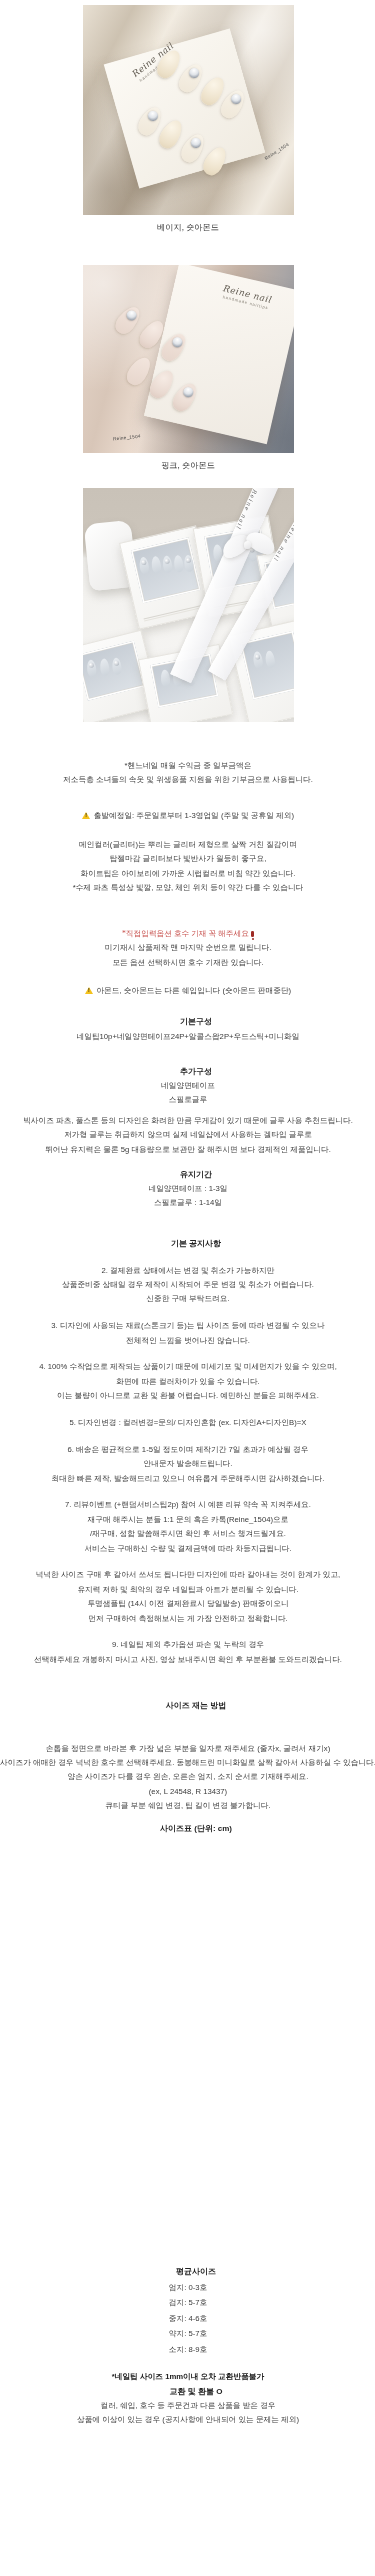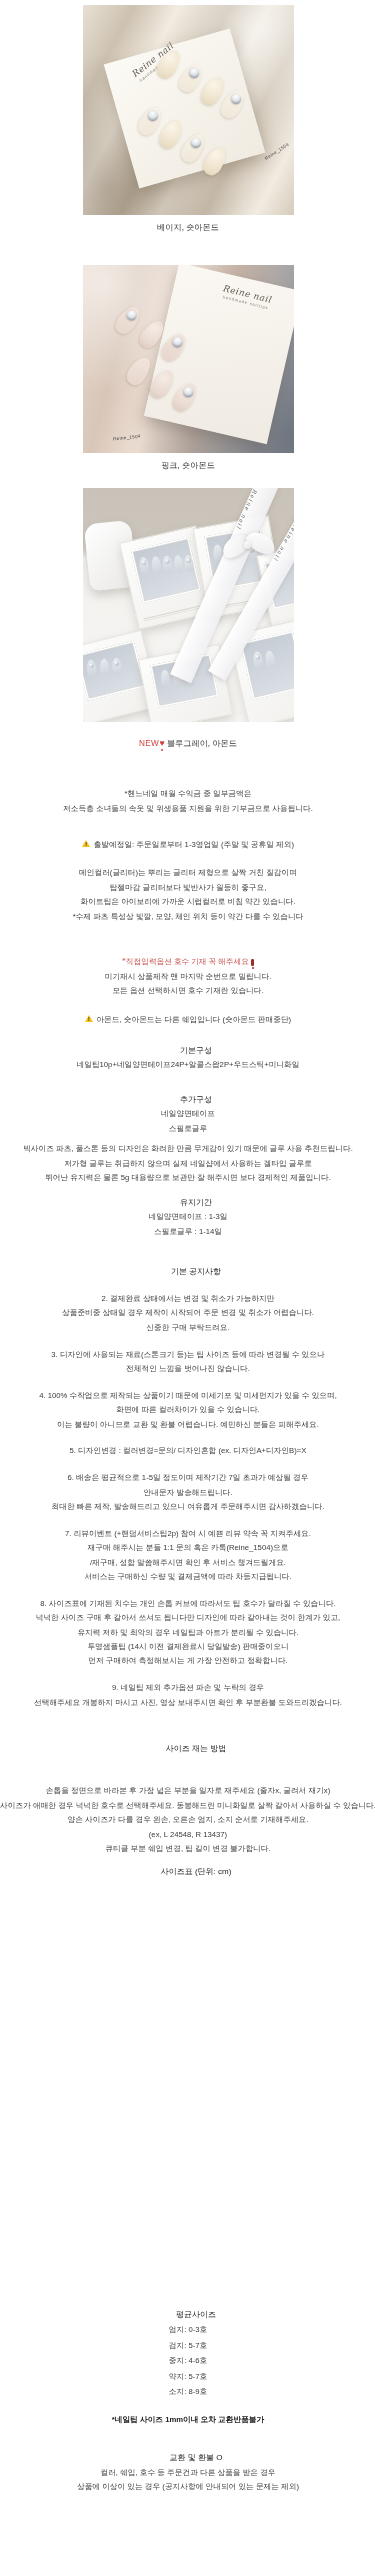--- a/index.html
+++ b/index.html
@@ -1,21 +1,21 @@
 <!DOCTYPE html>
 <html style="font-size:8.2px"><head>
 <meta charset="utf-8">
 <style>
   html,body{margin:0;padding:0;background:#ffffff;}
   .page{width:376px;height:2724px;margin:0;background:#fff;overflow:hidden;position:relative;
         font-family:"Liberation Sans","DejaVu Sans",sans-serif;color:#3a3a3a;text-align:center;}
   
   .ln{font-size:7.7px;line-height:14.4px;white-space:nowrap;}
   .loose .ln{line-height:15.5px;}
-  .hd{font-weight:400;font-size:8px;line-height:14.4px;color:#222;padding-left:16px;}
+  .hd{font-weight:700;font-size:8px;line-height:14.4px;color:#222;padding-left:16px;}
   .bold-ln{font-weight:700;font-size:7.7px;line-height:14.4px;color:#222;}
   .caption{font-size:8.2px;line-height:12.4px;color:#333;}
   .red{color:#c7504c;font-family:Liberation Serif, serif;}
   .new-badge{color:#d2423c;letter-spacing:0.3px;}
   
   .warn-tri{display:inline-block;width:0;height:0;border-left:4.1px solid transparent;border-right:4.1px solid transparent;
             border-bottom:7.2px solid #f4c21d;position:relative;margin-right:3.6px;vertical-align:-0.5px;}
   .warn-tri::after{content:"!";position:absolute;left:-1px;top:0.5px;width:2.1px;font-size:5.2px;line-height:6.7px;font-weight:700;color:#222;}
   .red-excl{display:inline-block;width:2.6px;height:6.2px;background:#9e2a24;border-radius:1.3px;margin-left:2.6px;position:relative;vertical-align:-1.5px;}
   .red-excl::after{content:"";position:absolute;left:0.3px;bottom:-3.1px;width:2.1px;height:2.1px;background:#9e2a24;border-radius:50%;}
@@ -65,21 +65,21 @@
         box-shadow:0 2.1px 5.2px rgba(120,115,110,.25);}
   .ribbon .rtxt{writing-mode:vertical-rl;font-family:"DejaVu Serif","Liberation Serif",serif;font-style:italic;
         font-size:5.7px;letter-spacing:1.5px;color:#6a6a6a;margin-top:13.4px;}
   .petal{position:absolute;width:30px;height:17.5px;background:linear-gradient(150deg,#ffffff,#ececee);
         border-radius:50% 50% 50% 50%/60% 60% 40% 40%;box-shadow:0 1.5px 4.1px rgba(120,115,110,.3);}
   .knot{position:absolute;width:7.7px;height:7.7px;border-radius:50%;background:linear-gradient(150deg,#fff,#e2e2e4);box-shadow:0 1px 2.6px rgba(120,115,110,.35);}
   
   .mt10{margin-top:5.2px}.mt12{margin-top:6.2px}.mt13{margin-top:6.7px}.mt16{margin-top:8.2px}
   .mt20{margin-top:10.3px}.mt22{margin-top:11.3px}.mt24{margin-top:12.4px}.mt25{margin-top:13px}
   .mt28{margin-top:14.4px}.mt30{margin-top:15.5px}.mt32{margin-top:16.5px}.mt40{margin-top:20.6px}.mt42{margin-top:21.6px}
-  .mt47{margin-top:24px}.mt50{margin-top:26px}.mt55{margin-top:28px}.mt60{margin-top:31px}.mt62{margin-top:32px}.mt72{margin-top:37px}
+  .mt47{}.mt50{margin-top:26px}.mt55{margin-top:28px}.mt60{margin-top:31px}.mt62{margin-top:32px}.mt72{margin-top:37px}
   .gap-big{height:429px;}
 </style>
 </head>
 <body>
 
 <div class="page">
 
   <div class="photo photo1 mt10">
     <div class="p-card p1-card"></div>
     <div class="brand p1-brand">
@@ -161,23 +161,20 @@
     <div class="ribbon" style="left:130px;top:-15.5px;width:23px;height:216px;transform:rotate(24deg)">
       <div class="rtxt">Reine nail</div>
     </div>
     <div class="ribbon" style="left:170px;top:15.5px;width:19.6px;height:185px;transform:rotate(30deg)">
       <div class="rtxt">Reine nail</div>
     </div>
     <div class="petal" style="left:138px;top:49px;transform:rotate(-35deg)"></div>
     <div class="petal" style="left:163px;top:46px;transform:rotate(30deg)"></div>
     <div class="knot" style="left:161px;top:53px"></div>
   </div>
-  <div class="caption mt30">
-    <span class="new-badge">NEW</span><span class="heart-excl">♥</span><span>블루그레이, 아몬드</span>
-  </div>
 
   <div class="mt72">
       <div class="ln">*헨느네일 매월 수익금 중 일부금액은</div>
       <div class="ln">저소득층 소녀들의 속옷 및 위생용품 지원을 위한 기부금으로 사용됩니다.</div>
     </div>
 
   <div class="ln mt42">
     <span class="warn-tri"></span><span>출발예정일: 주문일로부터 1-3영업일 (주말 및 공휴일 제외)</span>
   </div>
 
@@ -245,21 +242,20 @@
       <div class="ln">안내문자 발송해드립니다.</div>
       <div class="ln">최대한 빠른 제작, 발송해드리고 있으니 여유롭게 주문해주시면 감사하겠습니다.</div>
     </div>
   <div class="mt24">
       <div class="ln">7. 리뷰이벤트 (+랜덤서비스팁2p) 참여 시 예쁜 리뷰 약속 꼭 지켜주세요.</div>
       <div class="ln">재구매 해주시는 분들 1:1 문의 혹은 카톡(Reine_1504)으로</div>
       <div class="ln">/재구매, 성함 말씀해주시면 확인 후 서비스 챙겨드릴게요.</div>
       <div class="ln">서비스는 구매하신 수량 및 결제금액에 따라 차등지급됩니다.</div>
     </div>
   <div class="mt24">
-      <div class="ln">8. 사이즈표에 기재된 치수는 개인 손톱 커브에 따라서도 팁 호수가 달라질 수 있습니다.</div>
       <div class="ln">넉넉한 사이즈 구매 후 갈아서 쓰셔도 됩니다만 디자인에 따라 갈아내는 것이 한계가 있고,</div>
       <div class="ln">유지력 저하 및 최악의 경우 네일팁과 아트가 분리될 수 있습니다.</div>
       <div class="ln">투명샘플팁 (14시 이전 결제완료시 당일발송) 판매중이오니</div>
       <div class="ln">먼저 구매하여 측정해보시는 게 가장 안전하고 정확합니다.</div>
     </div>
   <div class="mt24">
       <div class="ln">9. 네일팁 제외 추가옵션 파손 및 누락의 경우</div>
       <div class="ln">선택해주세요 개봉하지 마시고 사진, 영상 보내주시면 확인 후 부분환불 도와드리겠습니다.</div>
     </div>
 

